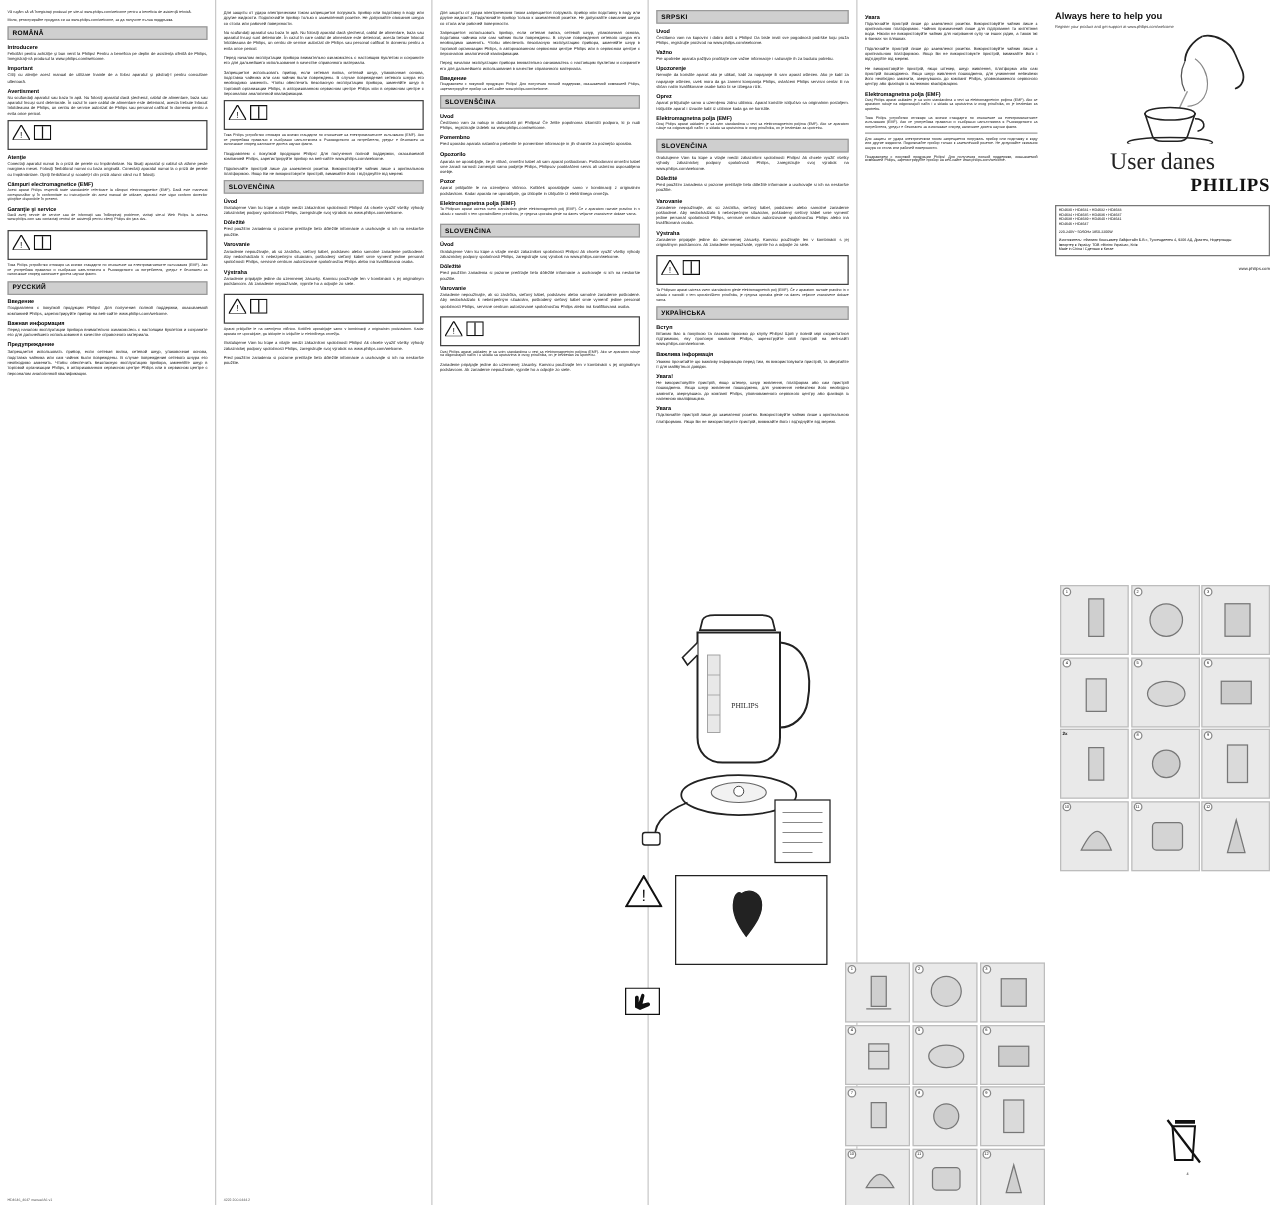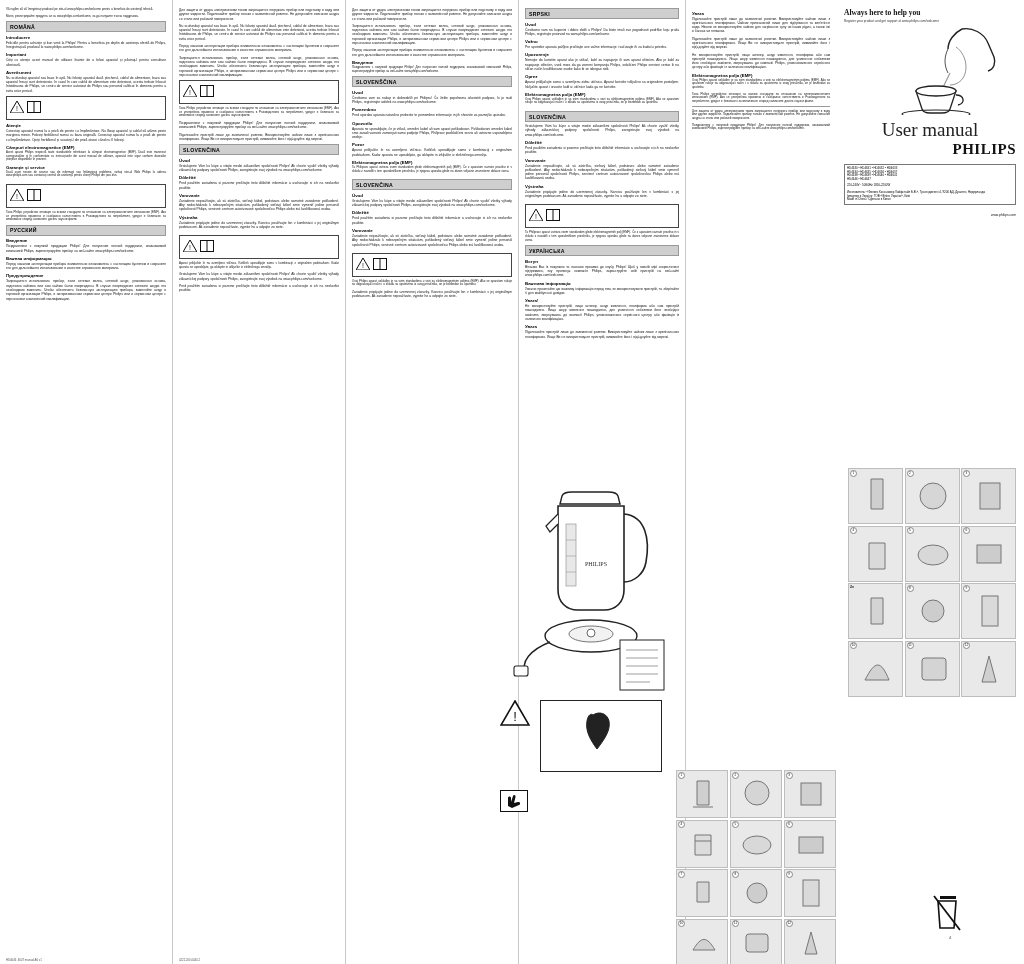--- a/index.html
+++ b/index.html
@@ -19,21 +19,21 @@
   .p{font-size:3.3px;line-height:4.3px;text-align:justify;color:#111;margin:0 0 3px 0;
      word-spacing:0.2px;}
   .p.tiny{font-size:2.9px;line-height:3.6px;}
   .warnbox{border:0.5px solid #444;padding:2px 3px;margin:3px 0;display:flex;gap:3px;align-items:flex-start;}
   .warnbox .icon{flex:0 0 auto;}
   .rule{height:0.5px;background:#999;margin:3px 0;}
   
   .vline{position:absolute;top:0;bottom:0;width:0.5px;background:#c9c9c9;}
   
   .brandblock{position:absolute;right:8px;top:8px;width:172px;}
-  .tagline{font-size:7.5px;font-weight:bold;color:#111;line-height:9px;font-family:Liberation Serif, serif;}
+  .tagline{font-size:7.5px;font-weight:bold;color:#111;line-height:9px;}
   .tagsub{font-size:3.2px;color:#333;line-height:4px;margin-top:2px;}
   .manualtitle{font-family:"Liberation Serif",serif;font-size:19px;color:#222;text-align:center;margin-top:4px;}
   .philips{font-family:"Liberation Serif",serif;font-size:15px;font-weight:bold;color:#111;text-align:right;letter-spacing:.5px;}
   .cupwrap{height:92px;position:relative;}
   
   .grid{display:grid;gap:1.5px;}
   .cell{background:#e9e9e9;border:0.5px solid #bdbdbd;position:relative;overflow:hidden;}
   .cell .num{position:absolute;left:1px;top:0.5px;font-size:3.2px;color:#111;background:#fff;border:0.4px solid #888;border-radius:50%;
      width:5px;height:5px;line-height:5px;text-align:center;}
   .cell .x2{position:absolute;left:1px;top:0.5px;font-size:3.6px;font-weight:bold;color:#111;}
@@ -315,21 +315,21 @@
         <path d="M106 50 C102 58 98 66 96 72" fill="none" stroke="#999" stroke-width="1.2"></path>
 
         <path d="M72 68 L78 86 C79 89 82 90 86 90 L98 90 C102 90 105 89 106 86 L112 68 Z" fill="#fff" stroke="#222" stroke-width="1.3"></path>
         <ellipse cx="92" cy="68" rx="20" ry="5" fill="#fff" stroke="#222" stroke-width="1.3"></ellipse>
         <path d="M112 72 C120 72 122 80 114 82" fill="none" stroke="#222" stroke-width="1.3"></path>
 
         <ellipse cx="92" cy="91" rx="34" ry="4" fill="none" stroke="#222" stroke-width="1.1"></ellipse>
       </svg>
     </div>
 
-    <div class="manualtitle">User manual</div>
+    <div class="manualtitle">User danes</div>
     <div class="philips">PHILIPS</div>
 
 
     <div class="approv" style="margin-top:6px;">
       <div class="modelist">HD4630 • HD4631 • HD4632 • HD4633</div>
       <div class="modelist">HD4634 • HD4635 • HD4636 • HD4637</div>
       <div class="modelist">HD4638 • HD4639 • HD4640 • HD4641</div>
       <div class="modelist">HD4646 • HD4647</div>
       <div class="modelist" style="margin-top:3px;">220-240V~ 50/60Hz 1850-2200W</div>
       <div class="modelist" style="margin-top:3px;">Изготовитель: «Филипс Консьюмер Лайфстайл Б.В.», Туссендиепен 4, 9206 АД, Драхтен, Нидерланды</div>

